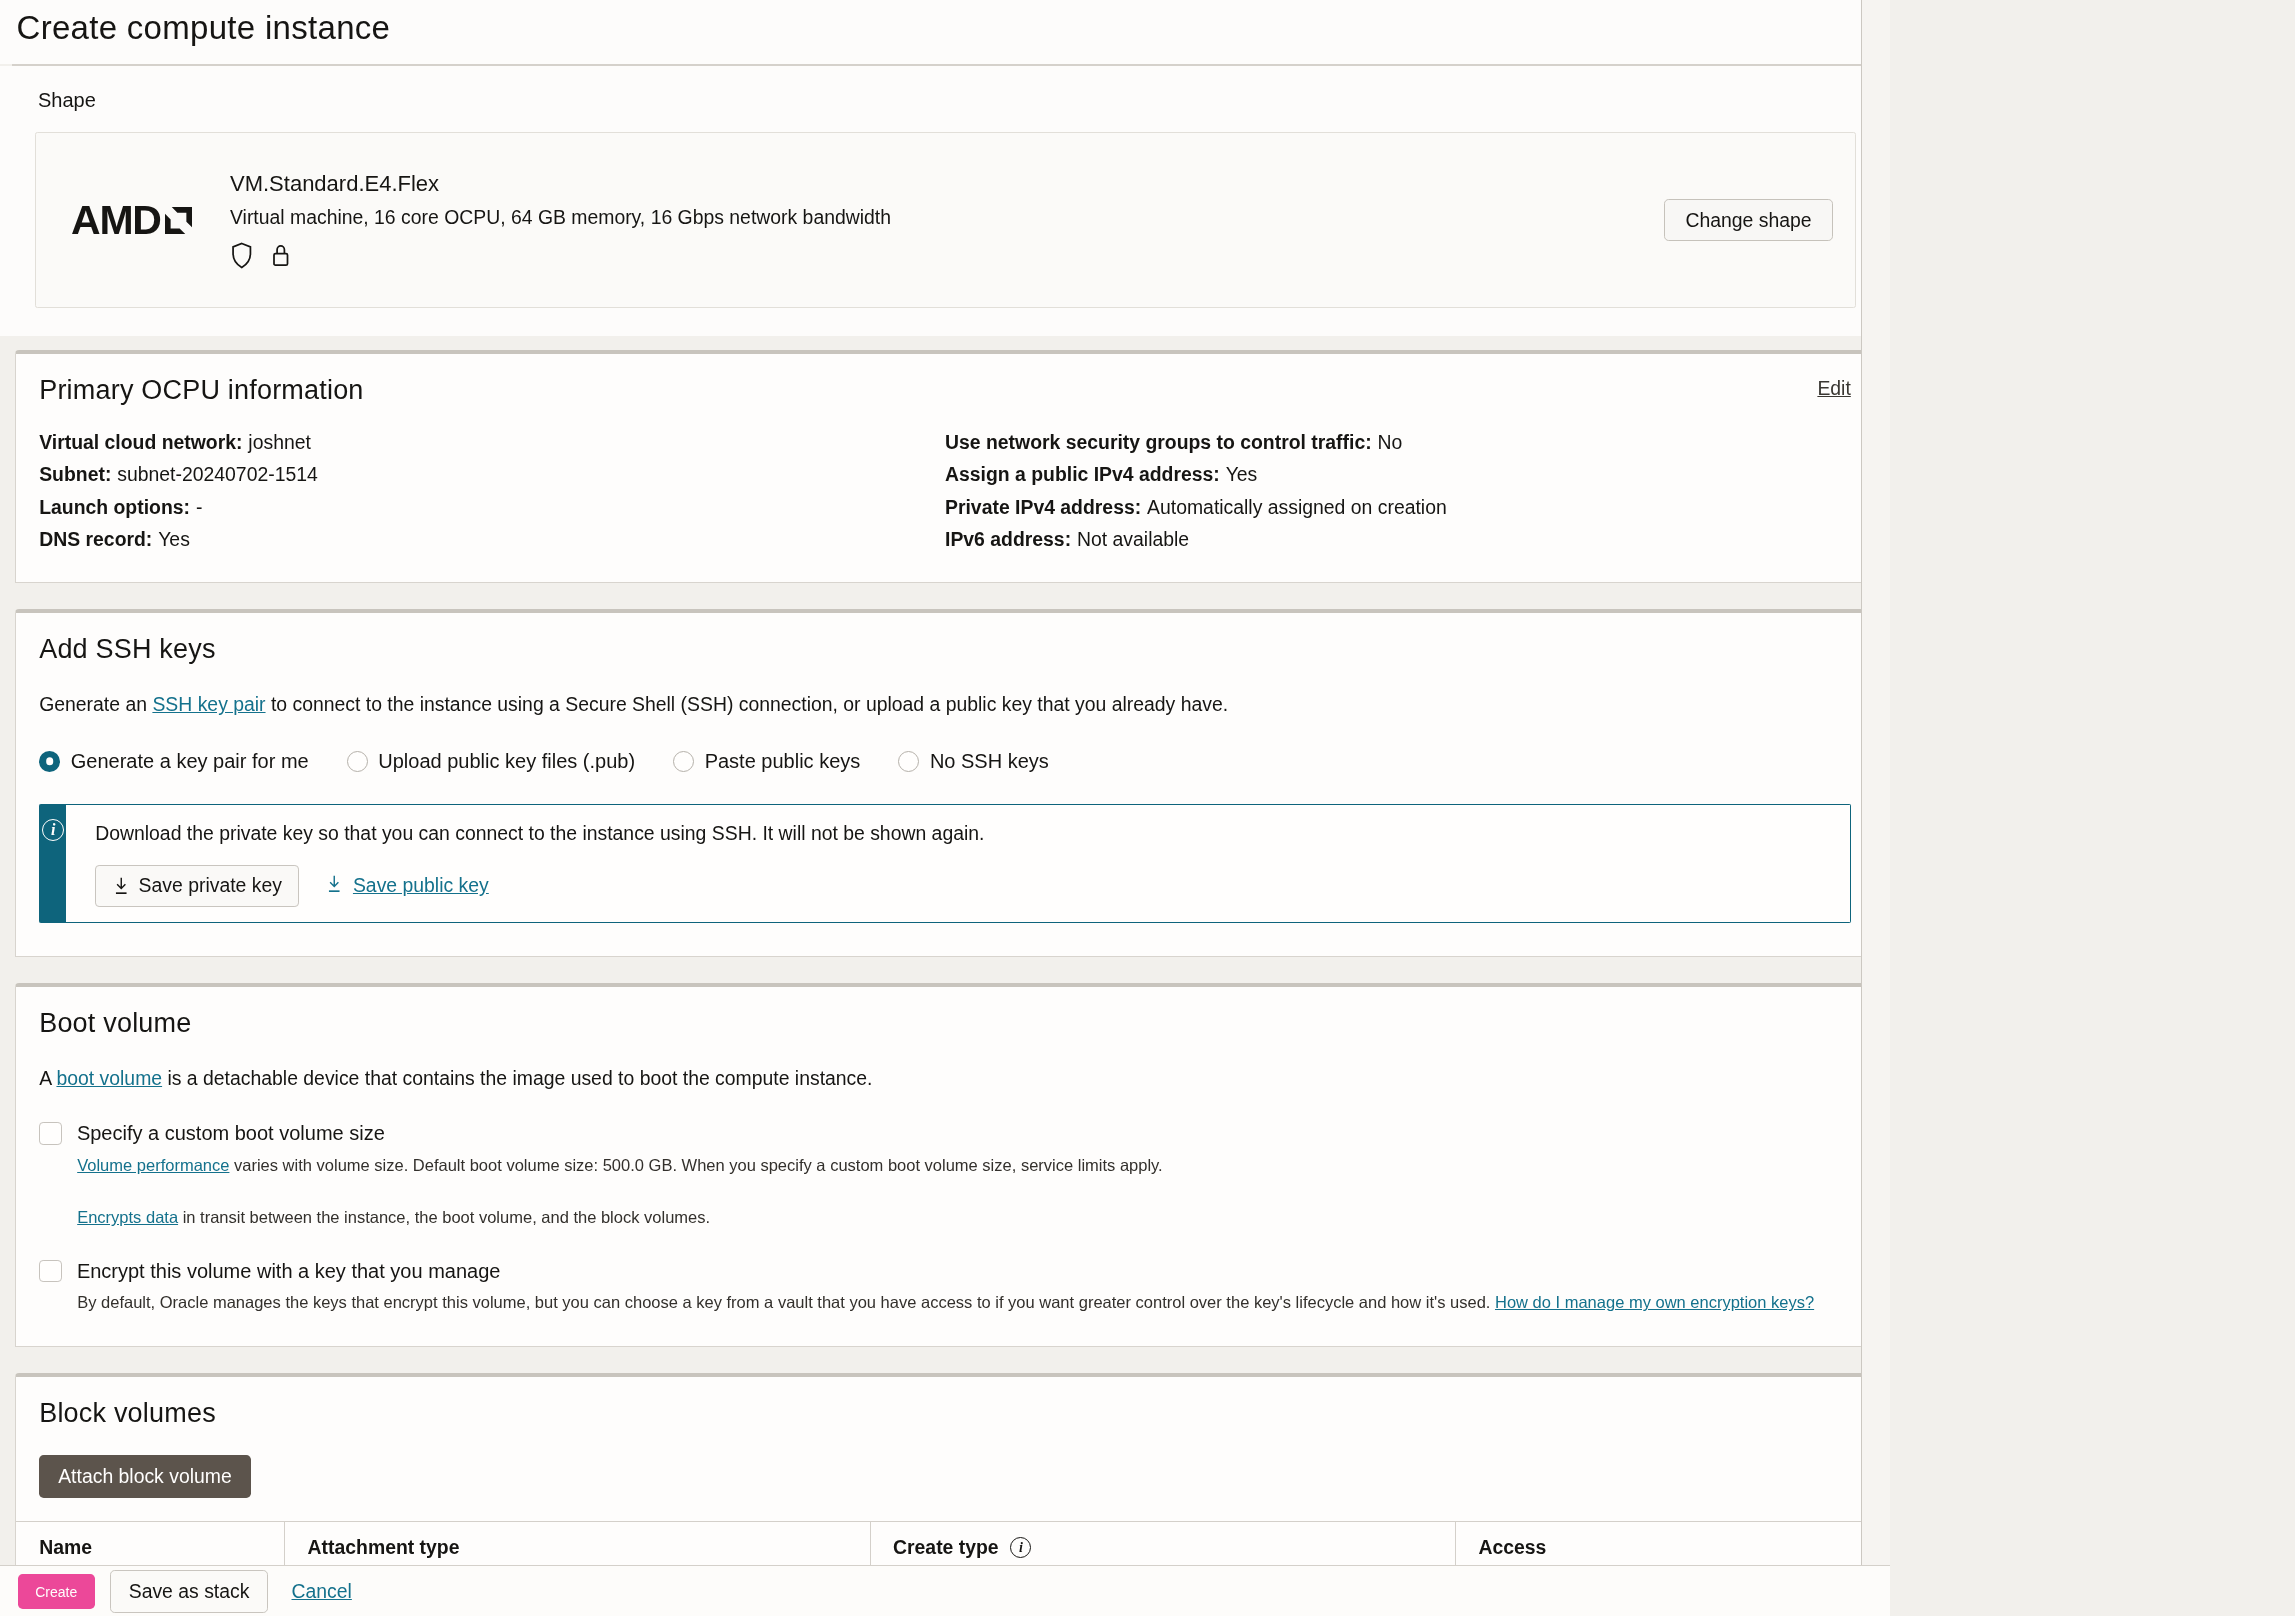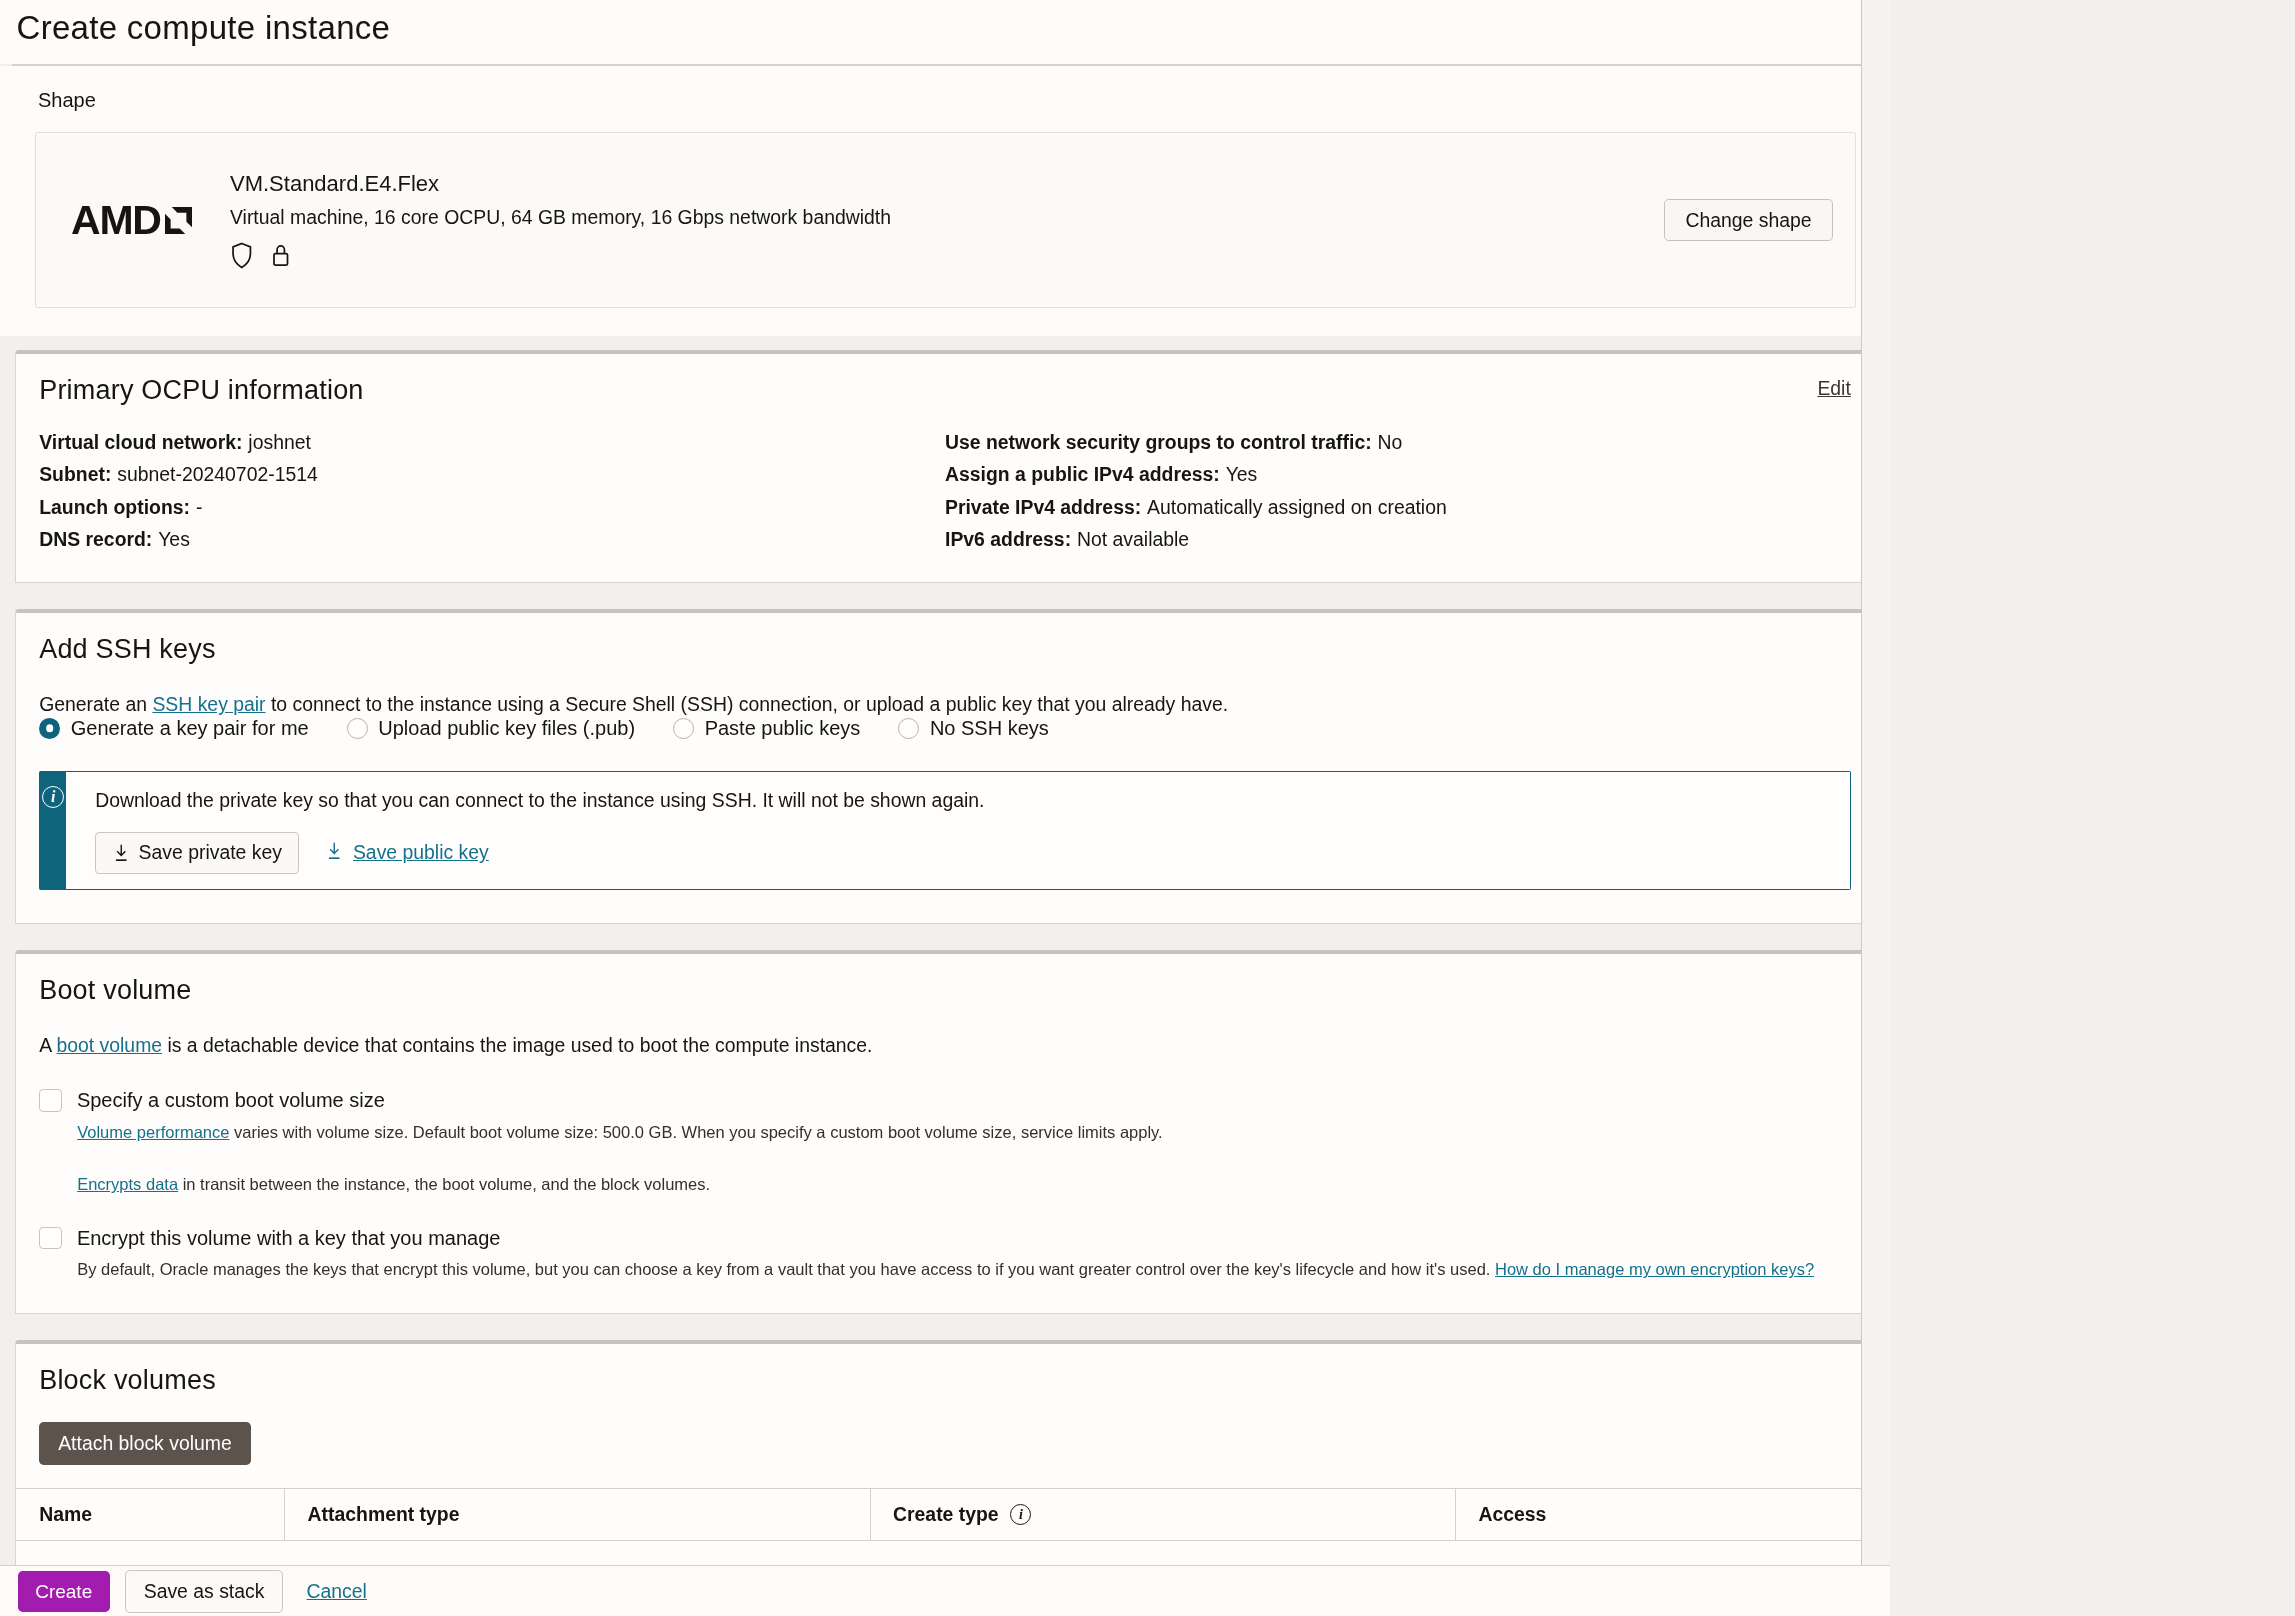--- a/index.html
+++ b/index.html
@@ -59,21 +59,21 @@
   .b { font-weight:700; margin-right:5.9px; }
   .edit-link {
     position:absolute; top:23.5px; right:23.5px;
     font-size:19.4px; color:#3a3732; text-decoration:underline; cursor:pointer;
   }
 
   a.tlink, .tlink { color:#14718c; text-decoration:underline; cursor:pointer; }
 
   
   .intro { font-size:19.4px; margin-top:28px; line-height:1.2; }
-  .radio-row { display:flex; align-items:flex-start; gap:38px; }
+  .radio-row { display:flex; align-items:flex-start; gap:38px; margin-top:33px; }
   .radio-opt { display:flex; align-items:center; font-size:20px; cursor:pointer; }
   .radio {
     width:21px; height:21px; border-radius:50%;
     border:1.8px solid #b5b1aa; background:#fffefd;
     margin-right:10.6px; flex-shrink:0; position:relative;
   }
   .radio.on { border:none; background:#0e647c; }
   .radio.on::after {
     content:""; position:absolute; width:7.6px; height:7.6px; border-radius:50%;
     background:#fffefd; left:50%; top:50%; transform:translate(-50%,-50%);
@@ -142,22 +142,22 @@
     background:#f6f4f1; border-left:1.2px solid #ccc8c2; z-index:6;
   }
 
   
   .footer {
     position:absolute; left:0; right:0; bottom:0; height:52px;
     background:#fdfcfa; border-top:1.8px solid #d4d0ca;
     display:flex; align-items:center; padding-left:17.6px; gap:15.3px; z-index:10;
   }
   .create-btn {
-    background:#a21caf; color:#fffefd; border:none; border-radius:4.7px;
-    font-size:19px; padding:9.4px 17.6px; cursor:pointer; font-family:inherit;
+    background:#ec4899; color:#fffefd; border:none; border-radius:4.7px;
+    font-size:14px; padding:9.4px 17.6px; cursor:pointer; font-family:inherit;
   }
   .stack-btn {
     background:#fbfaf8; border:1.2px solid #c9c5bf; border-radius:4.7px;
     font-size:19.4px; padding:8.8px 17.6px; cursor:pointer; font-family:inherit; color:#161513;
   }
   .cancel-link { font-size:19.4px; margin-left:8.2px; }
 
   svg { display:block; }
 </style>
 </head>

